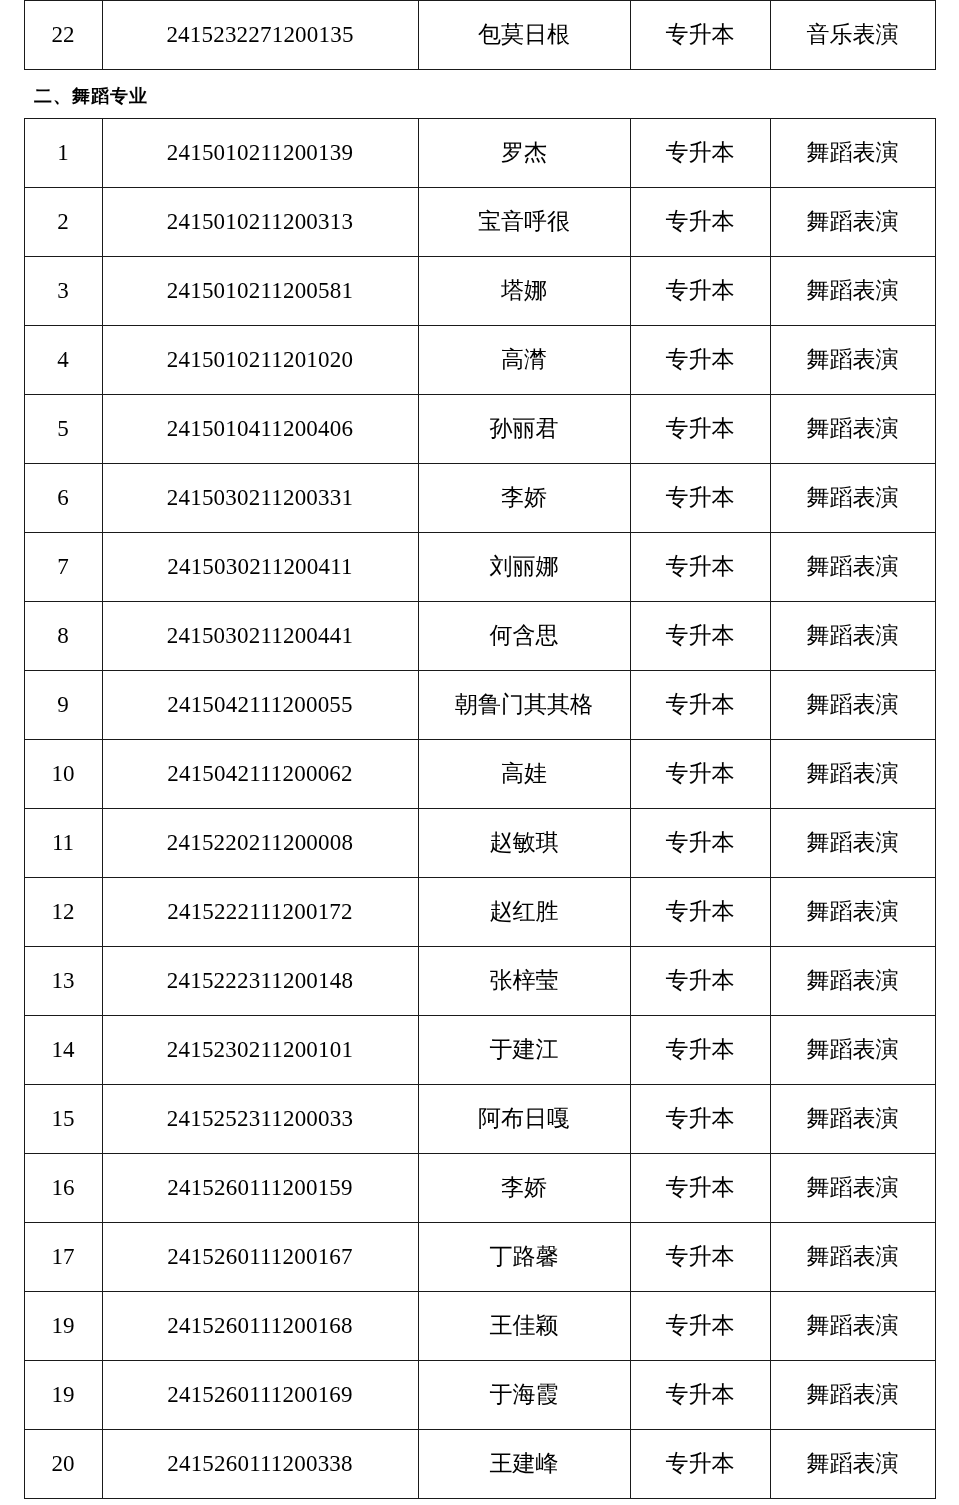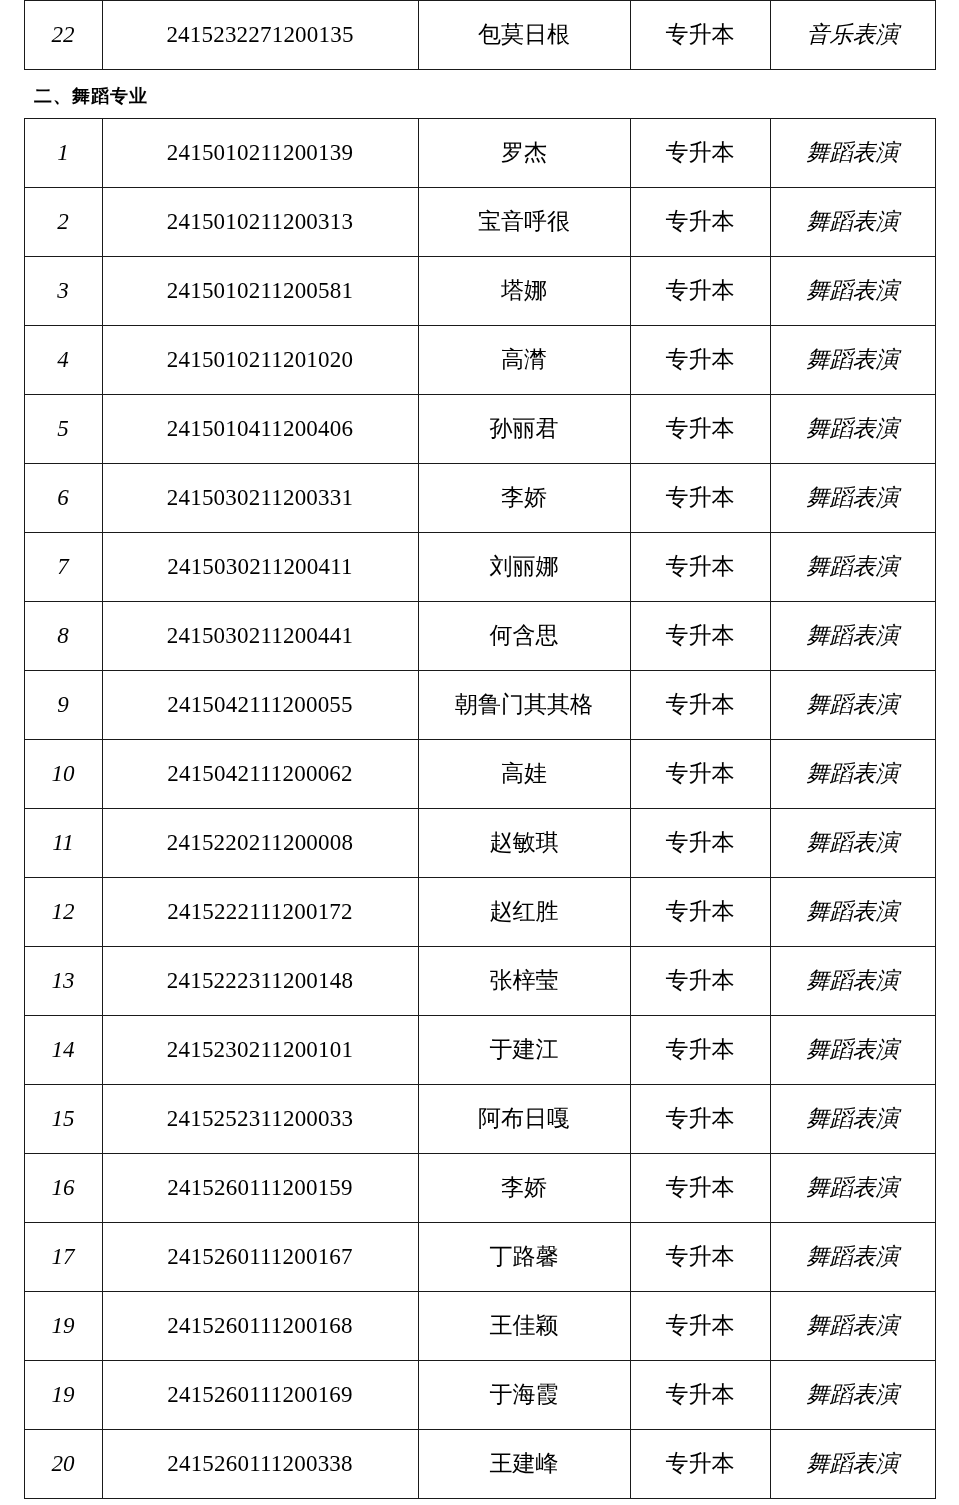--- a/index.html
+++ b/index.html
@@ -36,25 +36,25 @@
     white-space: nowrap;
     overflow: hidden;
   }
   
   col.c-index { width: 78px; }
   col.c-id    { width: 316px; }
   col.c-name  { width: 212px; }
   col.c-type  { width: 140px; }
   col.c-major { width: 165px; }
 
-  td.idx { font-size: 23px; font-style: italic; }
+  td.idx { font-size: 23px; }
   td.id  { font-size: 23px; letter-spacing: 0.2px; }
   td.nm  { font-size: 23px; }
   td.tp  { font-size: 23px; margin-left: 18px; }
-  td.mj  { font-size: 23px; font-style: italic; }
+  td.mj  { font-size: 23px; }
 
   .top-table {
     margin-top: 6px;
   }
   .section-title {
     font-family: "Liberation Serif", "DejaVu Serif", serif;
     font-weight: bold;
     font-size: 18px;
     margin: 14px 0 10px 34px;
     letter-spacing: 1px;

